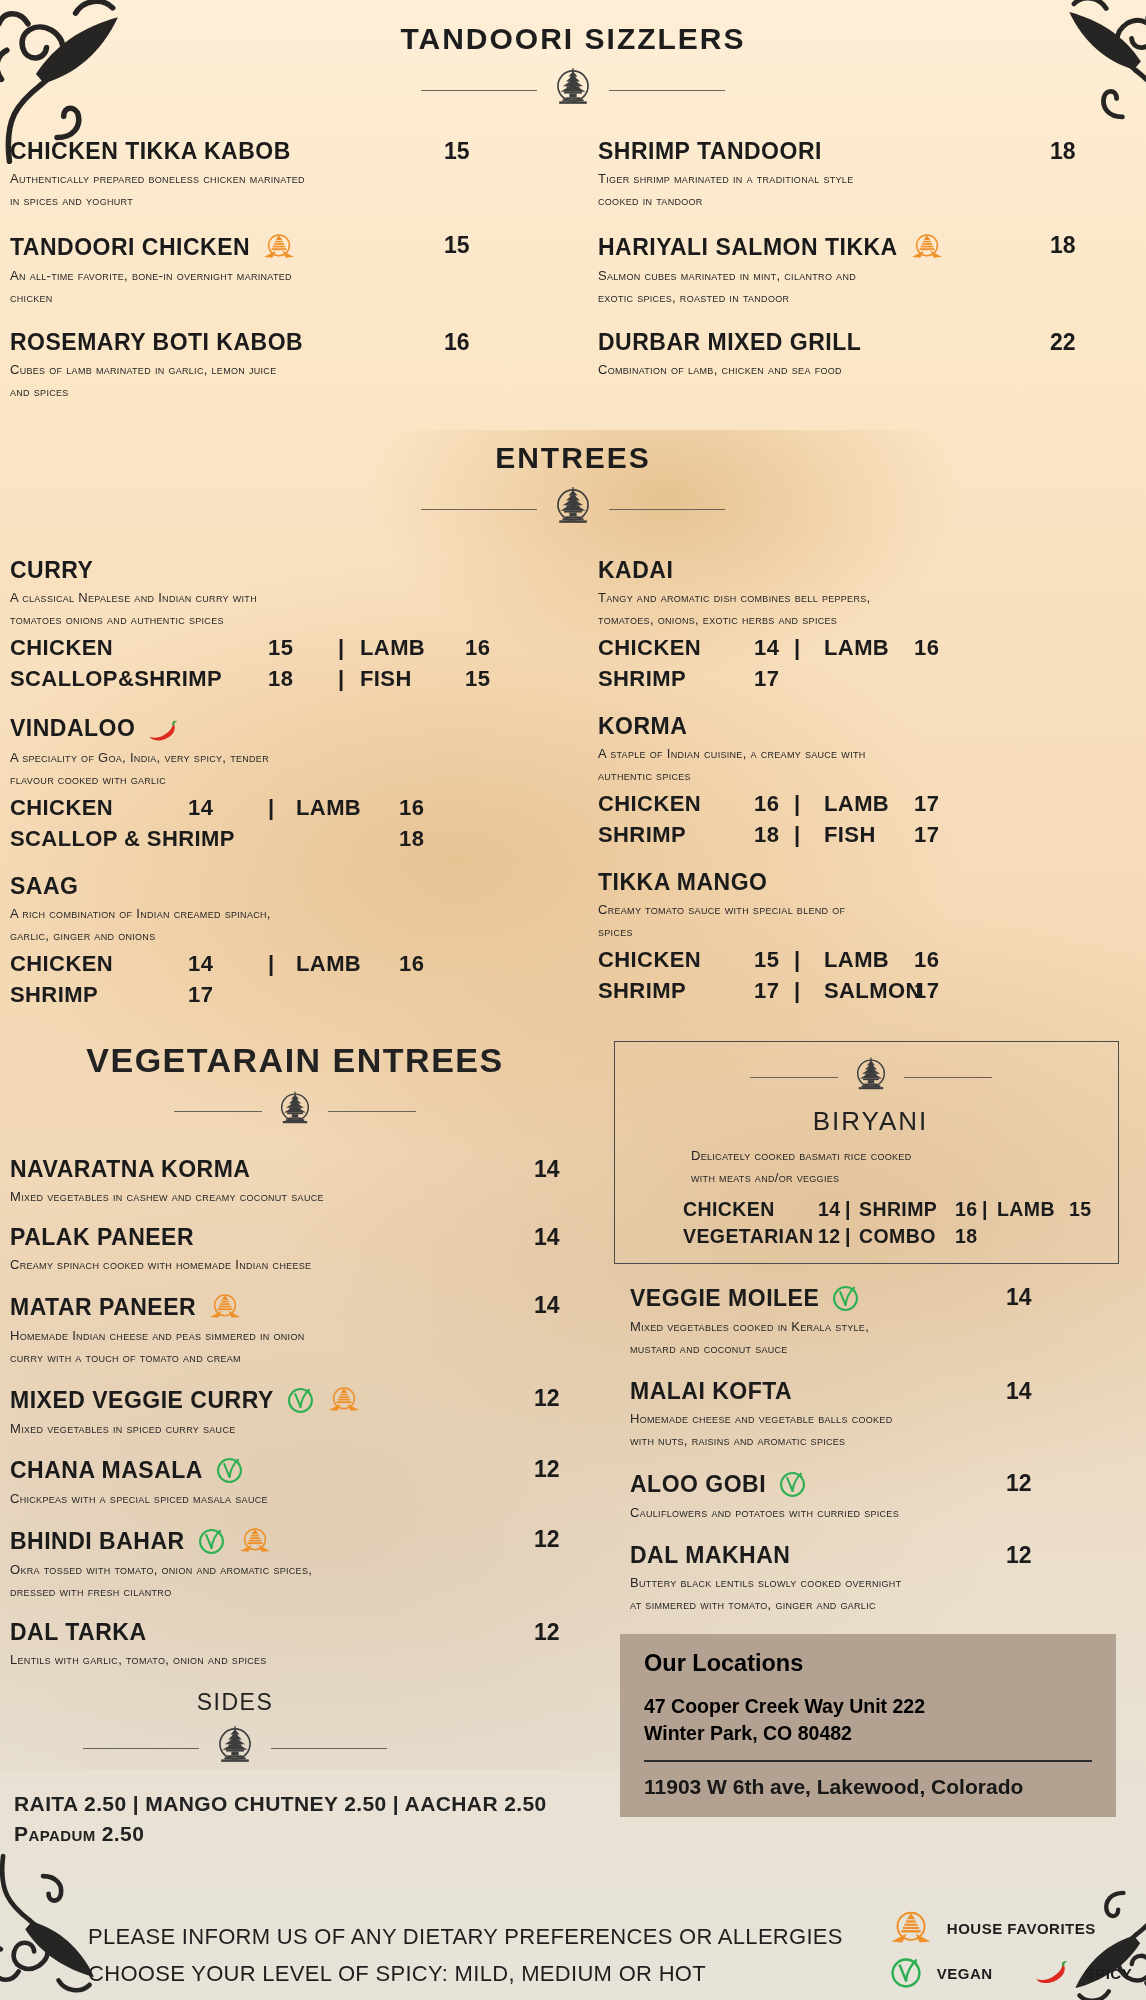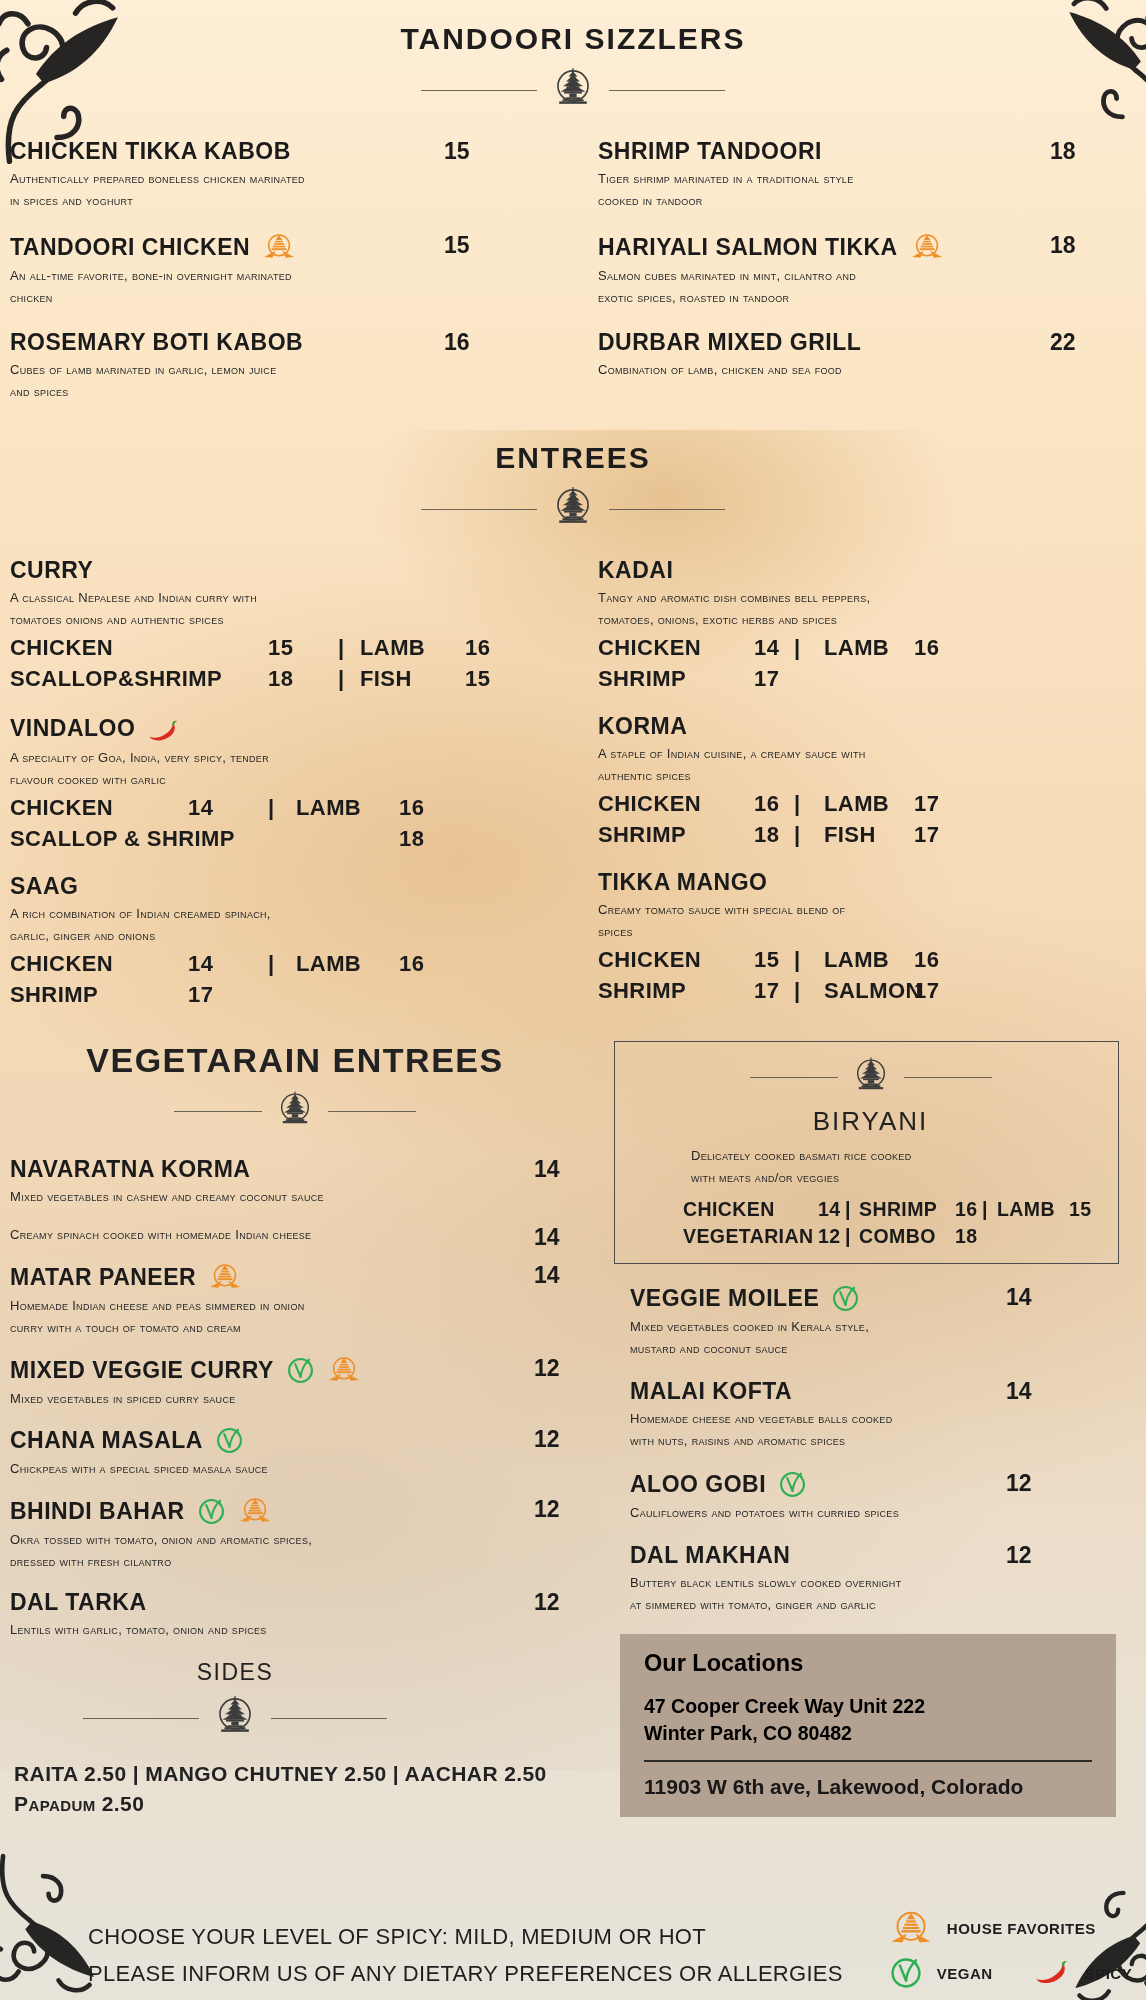--- a/index.html
+++ b/index.html
@@ -446,20 +446,23 @@
         </div>
         <div>
             <div class="item">
               <div class="item-head">
                 <span>NAVARATNA KORMA</span>
               </div>
               <span class="item-price pp-vl">14</span>
               <div class="item-desc">Mixed vegetables in cashew and creamy coconut sauce</div>
             </div>
             <div class="item">
+              <div class="item-head">
+                <span>PALAK PANEER</span>
+              </div>
               <span class="item-price pp-vl">14</span>
               <div class="item-desc">Creamy spinach cooked with homemade Indian cheese</div>
             </div>
             <div class="item">
               <div class="item-head">
                 <span>MATAR PANEER</span>
                 <span class="mini-icon house">
                   <svg viewBox="0 0 40 36">
                     <g fill="#ee8f28">
                       <circle cx="20" cy="16" r="12.5" fill="none" stroke="#ee8f28" stroke-width="1.8"></circle>
@@ -709,22 +712,22 @@
           </div>
           <hr class="loc-div">
           <div class="loc-addr2">11903 W 6th ave, Lakewood, Colorado</div>
         </div>
       </div>
     </div>
   </section>
 
   <div class="footer">
     <div class="footer-text">
+      <div>PLEASE INFORM US OF ANY DIETARY PREFERENCES OR ALLERGIES</div>
       <div>CHOOSE YOUR LEVEL OF SPICY: MILD, MEDIUM OR HOT</div>
-      <div>PLEASE INFORM US OF ANY DIETARY PREFERENCES OR ALLERGIES</div>
     </div>
     <div class="legend">
       <div class="legend-row">
         <span class="leg-icon house">
             <svg viewBox="0 0 40 36">
               <g fill="#ee8f28">
                 <circle cx="20" cy="16" r="12.5" fill="none" stroke="#ee8f28" stroke-width="1.8"></circle>
                 <polygon points="20,4 16,9.5 24,9.5"></polygon>
                 <rect x="15.5" y="10.5" width="9" height="2"></rect>
                 <rect x="14" y="13.5" width="12" height="2"></rect>

